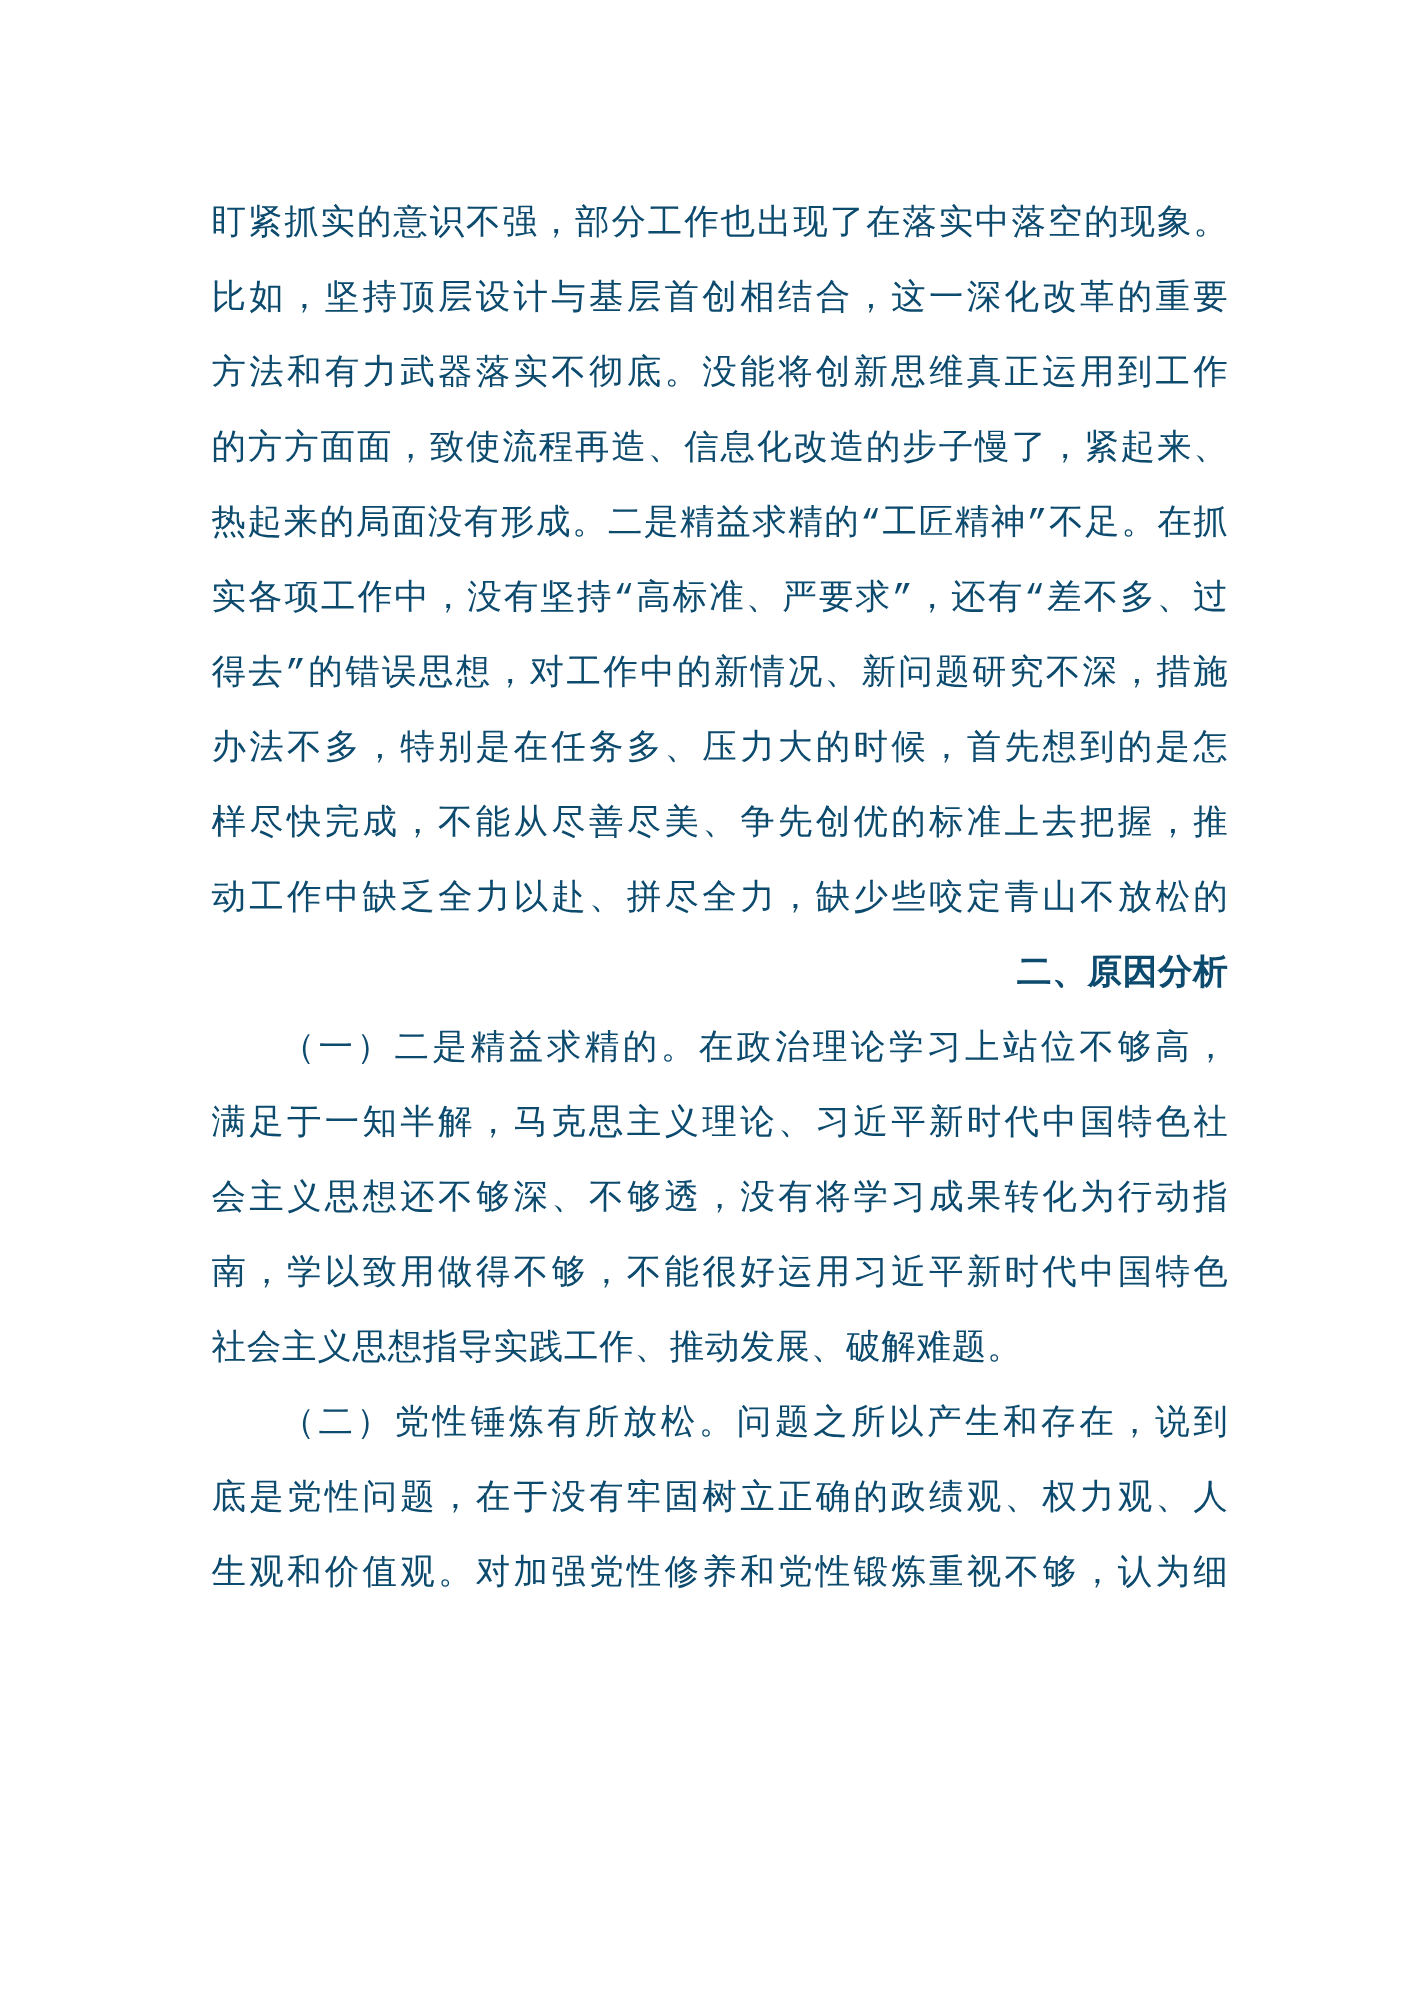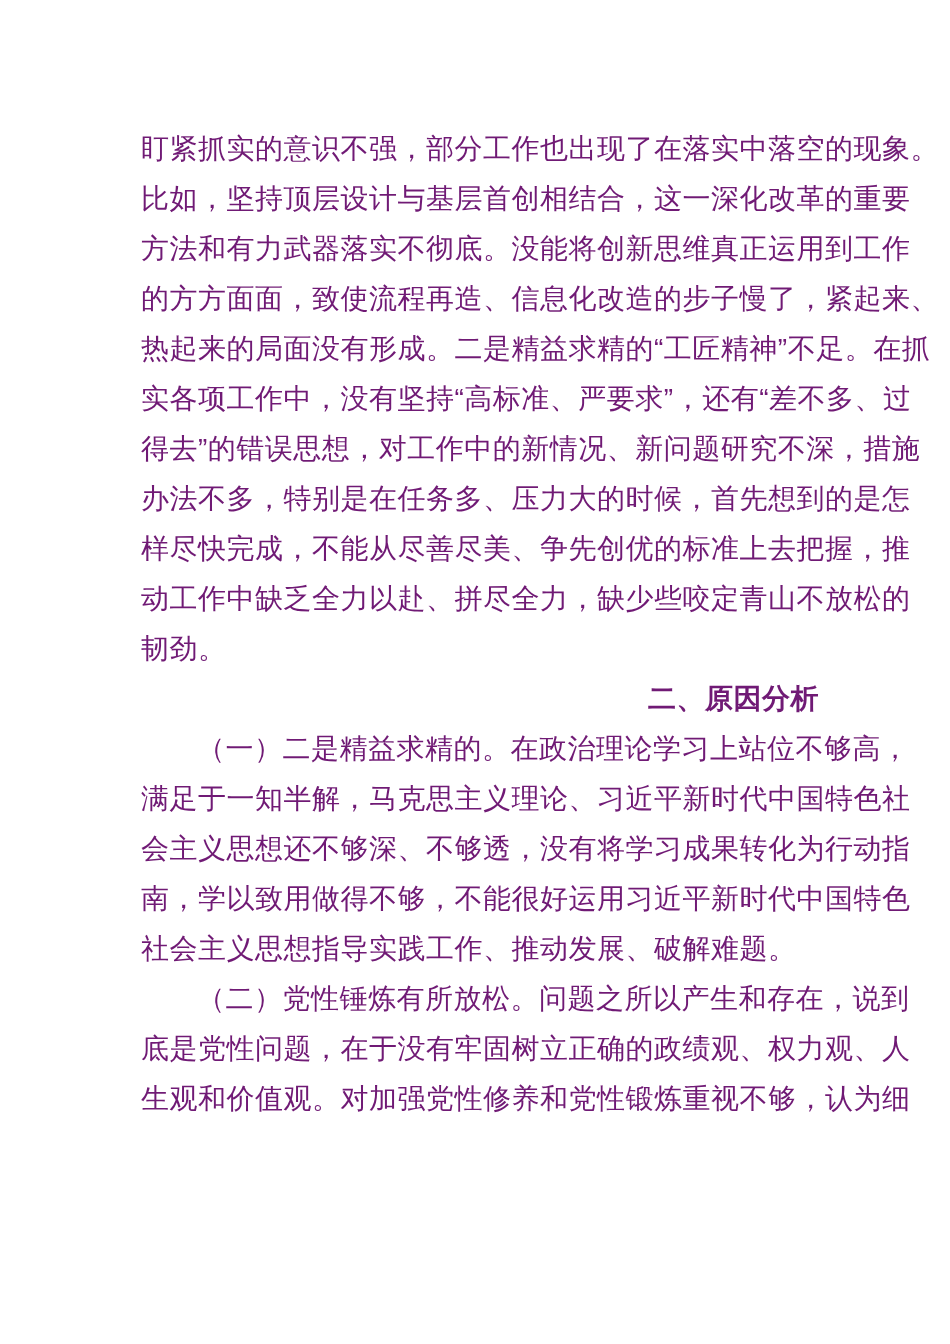--- a/index.html
+++ b/index.html
@@ -18,24 +18,25 @@
   }
   .text-block {
     position: absolute;
     left: 141px;
     top: 124px;
     width: 678px;
   }
   .line {
     height: 50px;
     line-height: 50px;
-    font-size: 28px;
+    font-size: 23px;
     letter-spacing: 0.5px;
     white-space: nowrap;
-    color: #701a75;
+    color: #0c4a6e;
+    font-family: Liberation Mono, monospace;
   }
   .jl {
     text-align: justify;
     text-align-last: justify;
     text-justify: inter-character;
   }
   .ind {
     text-indent: 2em;
   }
   .bold {
@@ -51,21 +52,20 @@
     <div class="line jl">盯紧抓实的意识不强，部分工作也出现了在落实中落空的现象。</div>
     <div class="line jl">比如，坚持顶层设计与基层首创相结合，这一深化改革的重要</div>
     <div class="line jl">方法和有力武器落实不彻底。没能将创新思维真正运用到工作</div>
     <div class="line jl">的方方面面，致使流程再造、信息化改造的步子慢了，紧起来、</div>
     <div class="line jl">热起来的局面没有形成。二是精益求精的“工匠精神”不足。在抓</div>
     <div class="line jl">实各项工作中，没有坚持“高标准、严要求”，还有“差不多、过</div>
     <div class="line jl">得去”的错误思想，对工作中的新情况、新问题研究不深，措施</div>
     <div class="line jl">办法不多，特别是在任务多、压力大的时候，首先想到的是怎</div>
     <div class="line jl">样尽快完成，不能从尽善尽美、争先创优的标准上去把握，推</div>
     <div class="line jl">动工作中缺乏全力以赴、拼尽全力，缺少些咬定青山不放松的</div>
-    <div class="line">韧劲。</div>
     <div class="line ind bold">二、原因分析</div>
     <div class="line jl ind">（一）二是精益求精的。在政治理论学习上站位不够高，</div>
     <div class="line jl">满足于一知半解，马克思主义理论、习近平新时代中国特色社</div>
     <div class="line jl">会主义思想还不够深、不够透，没有将学习成果转化为行动指</div>
     <div class="line jl">南，学以致用做得不够，不能很好运用习近平新时代中国特色</div>
     <div class="line">社会主义思想指导实践工作、推动发展、破解难题。</div>
     <div class="line jl ind">（二）党性锤炼有所放松。问题之所以产生和存在，说到</div>
     <div class="line jl">底是党性问题，在于没有牢固树立正确的政绩观、权力观、人</div>
     <div class="line jl">生观和价值观。对加强党性修养和党性锻炼重视不够，认为细</div>
   </div>

